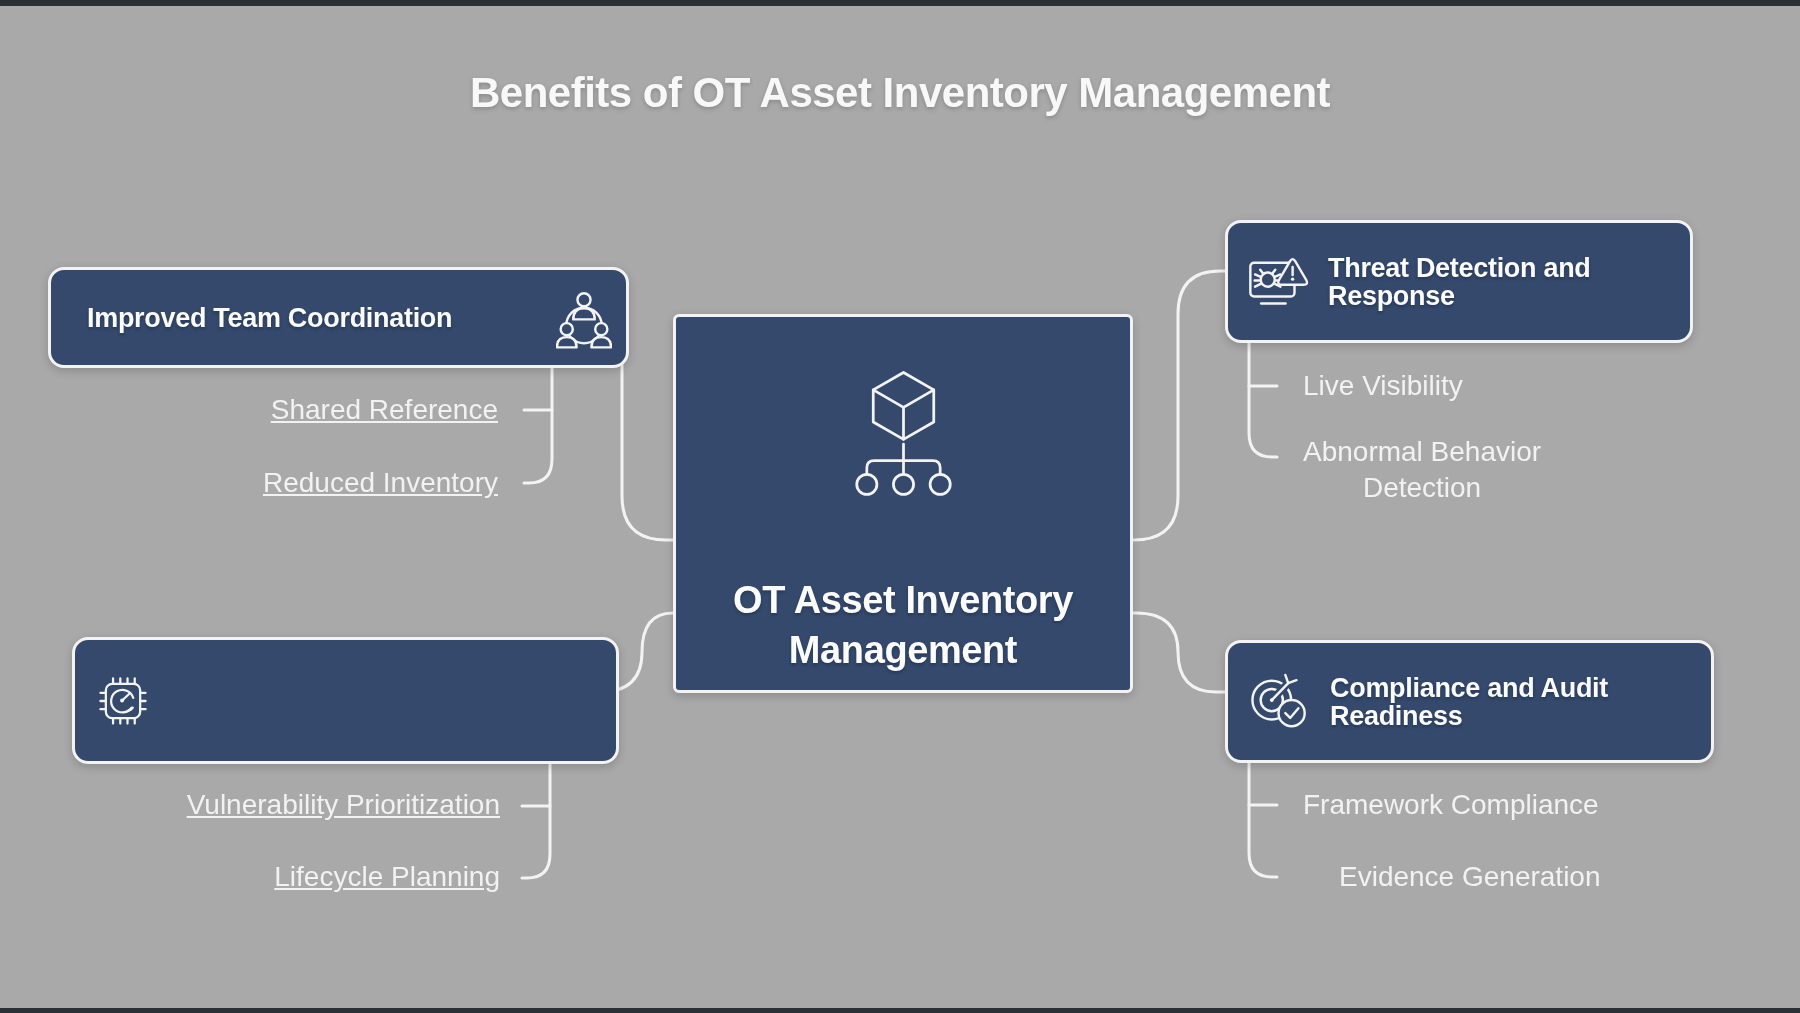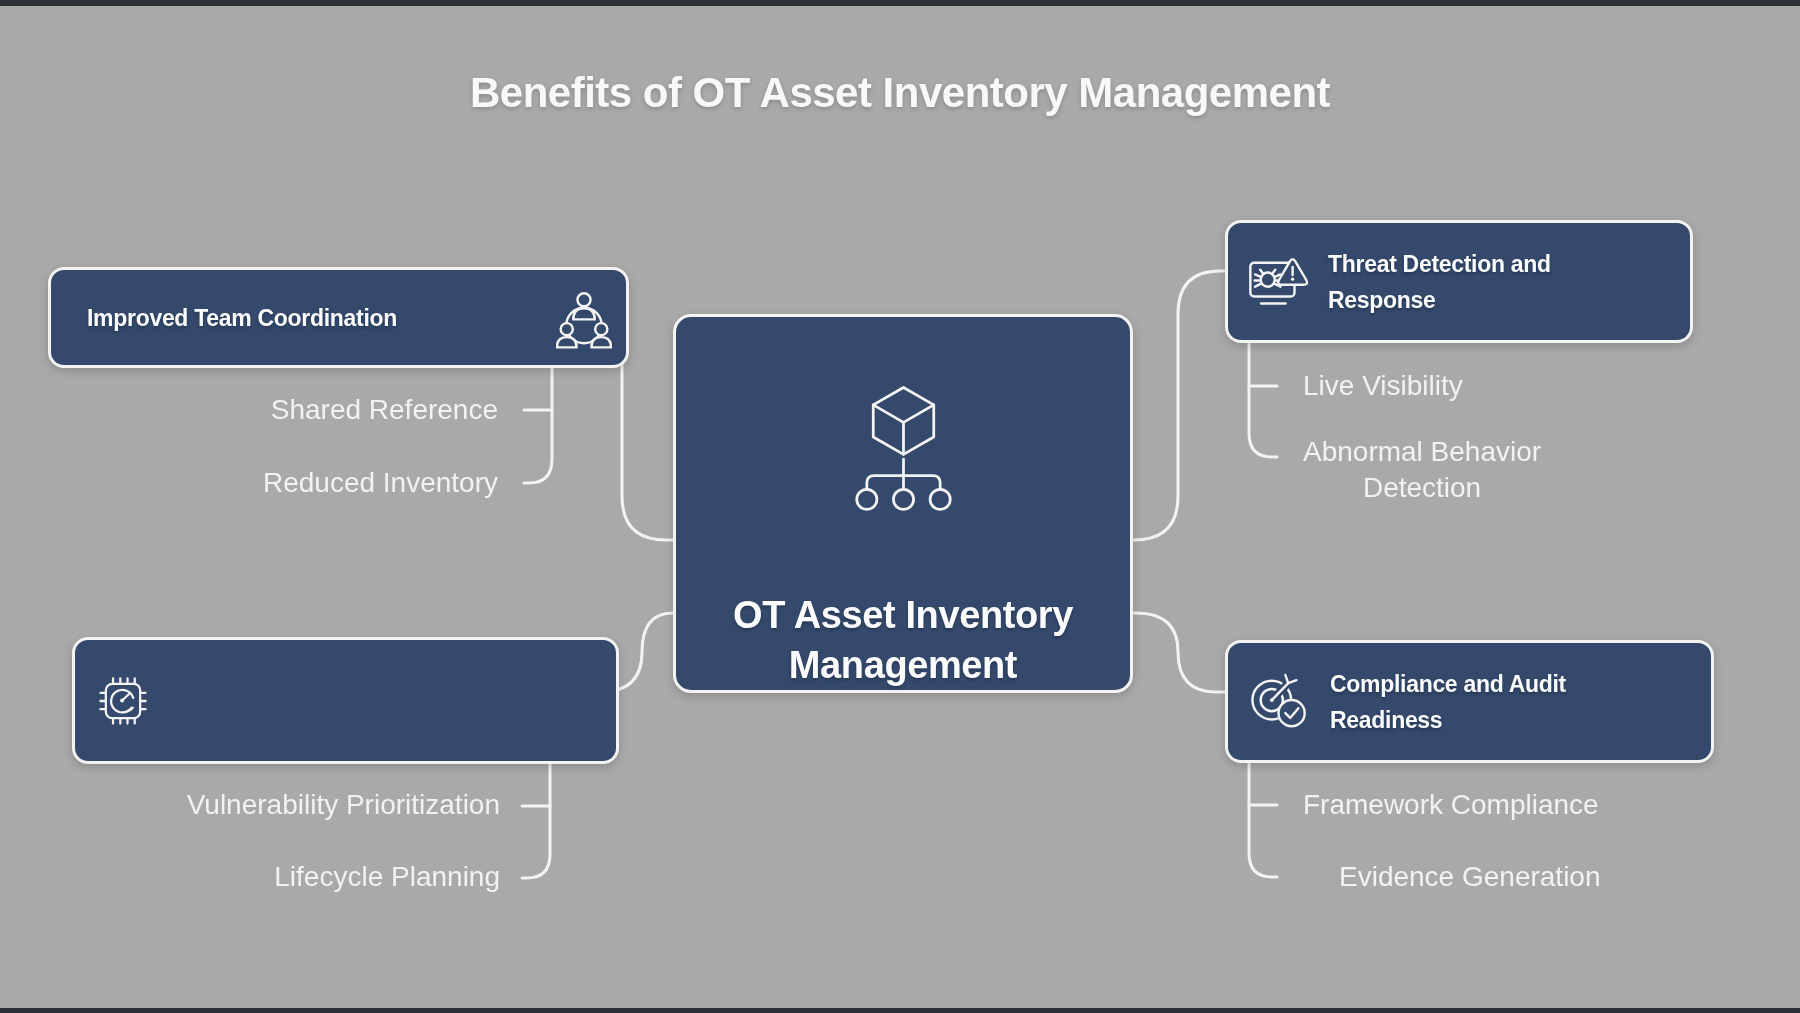--- a/index.html
+++ b/index.html
@@ -29,58 +29,58 @@
   .node {
     position: absolute;
     background: #34496b;
     border: 3px solid #f3f3f3;
     border-radius: 16px;
     display: flex; align-items: center;
     color: #fcfcfc;
     box-shadow: 0 3px 10px rgba(0,0,0,0.18);
   }
   .node .label {
-    font-weight: 700; font-size: 23px; line-height: 36px;
+    font-weight: 700; font-size: 27px; line-height: 28px;
     letter-spacing: -0.3px; white-space: pre-line;
     text-shadow: 0 2px 3px rgba(15,25,45,0.35);
   }
 
   #node-team      { left: 48px;   top: 267px; width: 525px; height: 95px;  padding: 0 14px 0 36px; align-items: center; }
   #node-team .label { flex: 1; white-space: nowrap; }
   #node-team svg  { margin-left: 10px; }
 
   #node-firmware  { left: 72px;   top: 637px; width: 505px; height: 121px; padding: 0 16px 0 20px; }
   #node-firmware .label { flex: 1; text-align: right; margin-right: 18px; }
 
   #node-threat    { left: 1225px; top: 220px; width: 432px; height: 117px; padding: 0 10px 0 20px; }
   #node-threat .label { margin-left: 18px; }
 
   #node-compliance{ left: 1225px; top: 640px; width: 455px; height: 117px; padding: 0 8px 0 20px; }
   #node-compliance .label { margin-left: 18px; }
 
   #node-center {
     left: 673px; top: 314px; width: 454px; height: 343px;
-    border-radius: 18px;
-    flex-direction: column; align-items: center; justify-content: flex-end;
+    border-radius: 6px;
+    flex-direction: column; align-items: center; justify-content: center;
     padding-top: 30px;
   }
   #node-center .label {
     font-size: 38px; line-height: 50px; margin-top: 72px;
     text-align: center; letter-spacing: -0.4px;
   }
 
   .sub {
     position: absolute;
     font-size: 28px; line-height: 36px;
     color: #f2f2f2;
     white-space: pre-line;
     transform: translateY(-50%);
   }
   .sub.right-side { text-align: center; }
-  .sub.left-side  { text-align: left; }
+  .sub.left-side  { text-align: left; text-decoration: underline; }
 
   #sub-shared    { right: 1302px; top: 410px; }
   #sub-reduced   { right: 1302px; top: 483px; }
   #sub-vuln      { right: 1300px; top: 805px; }
   #sub-lifecycle { right: 1300px; top: 877px; }
   #sub-live      { left: 1303px;  top: 386px; }
   #sub-abnormal  { left: 1303px;  top: 470px; }
   #sub-framework { left: 1303px;  top: 805px; }
   #sub-evidence  { left: 1303px;  top: 877px; margin-left: 36px; }
 

